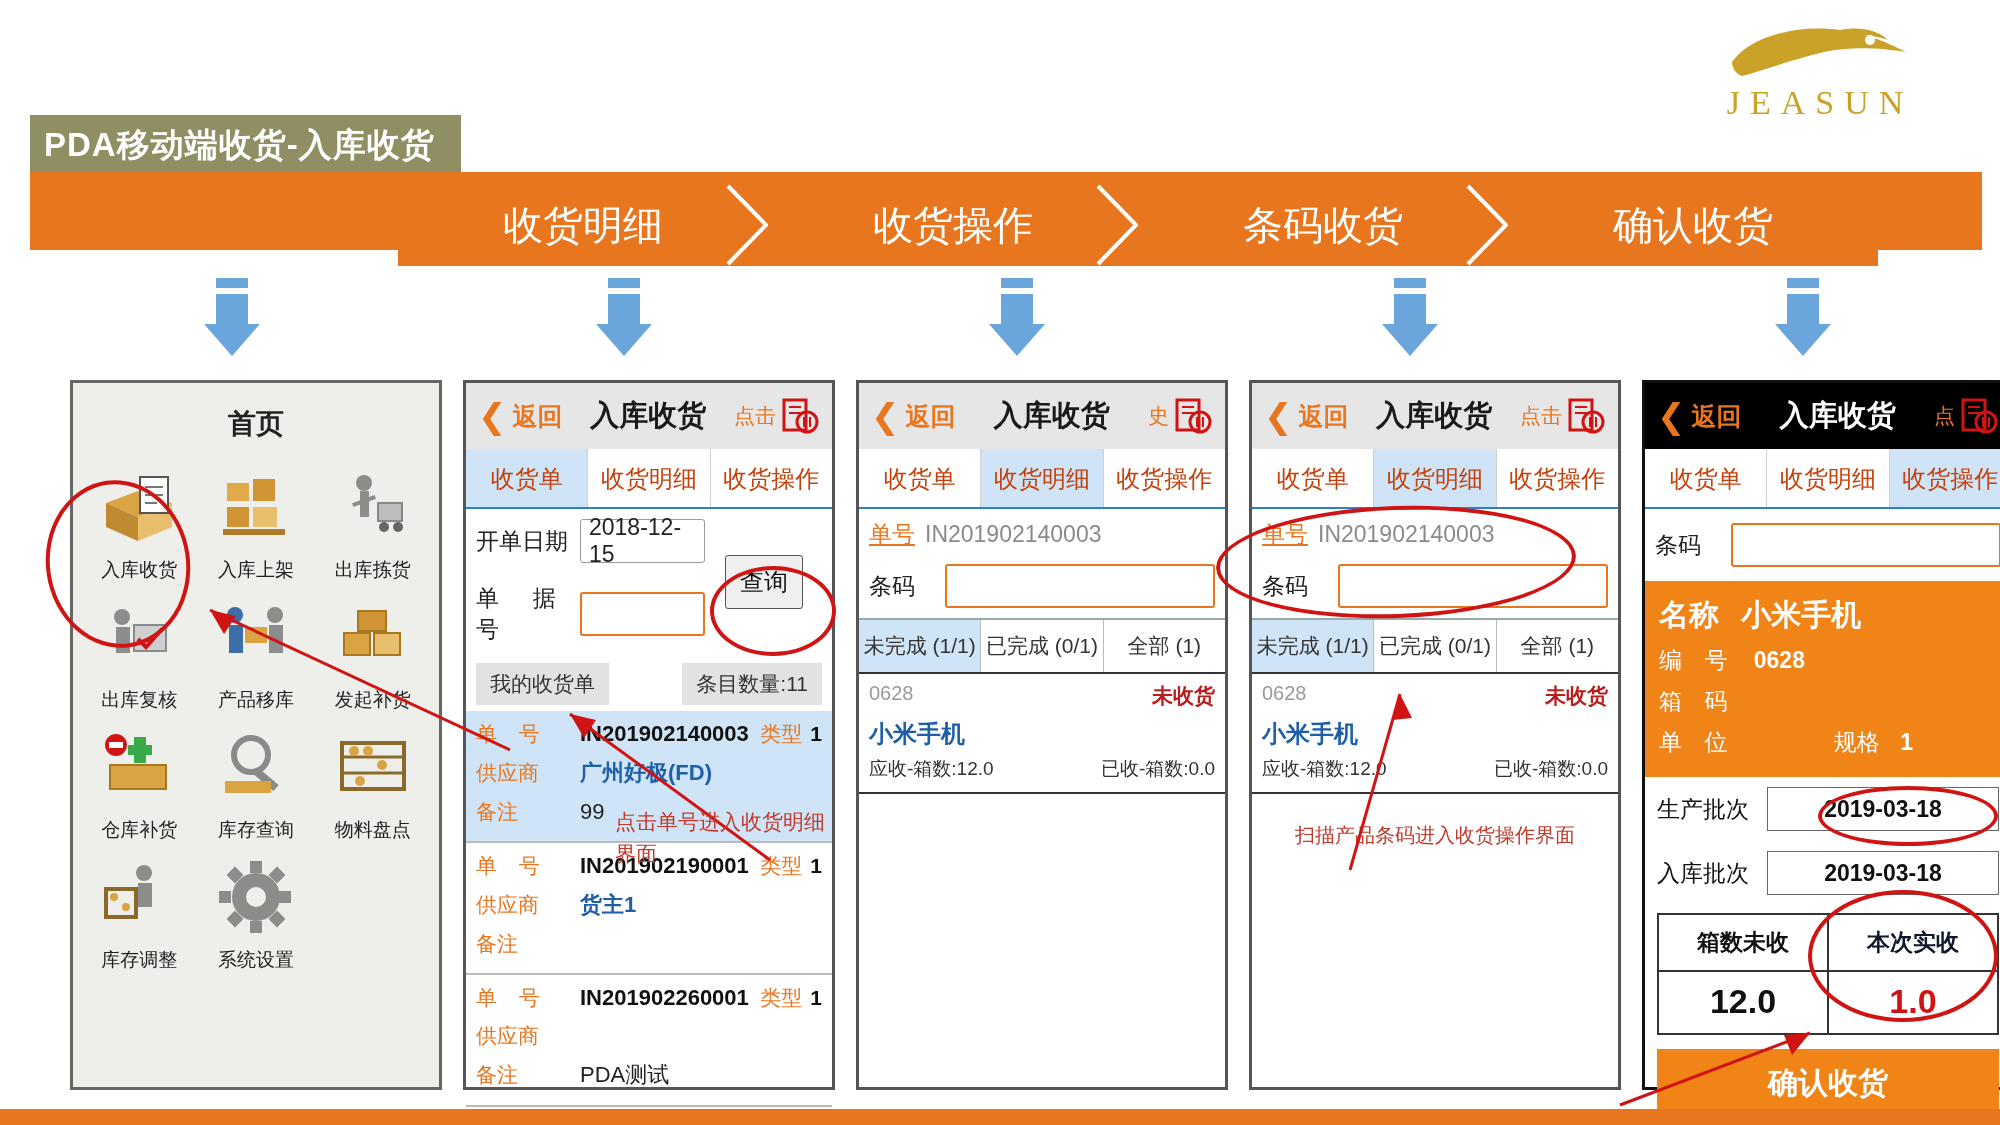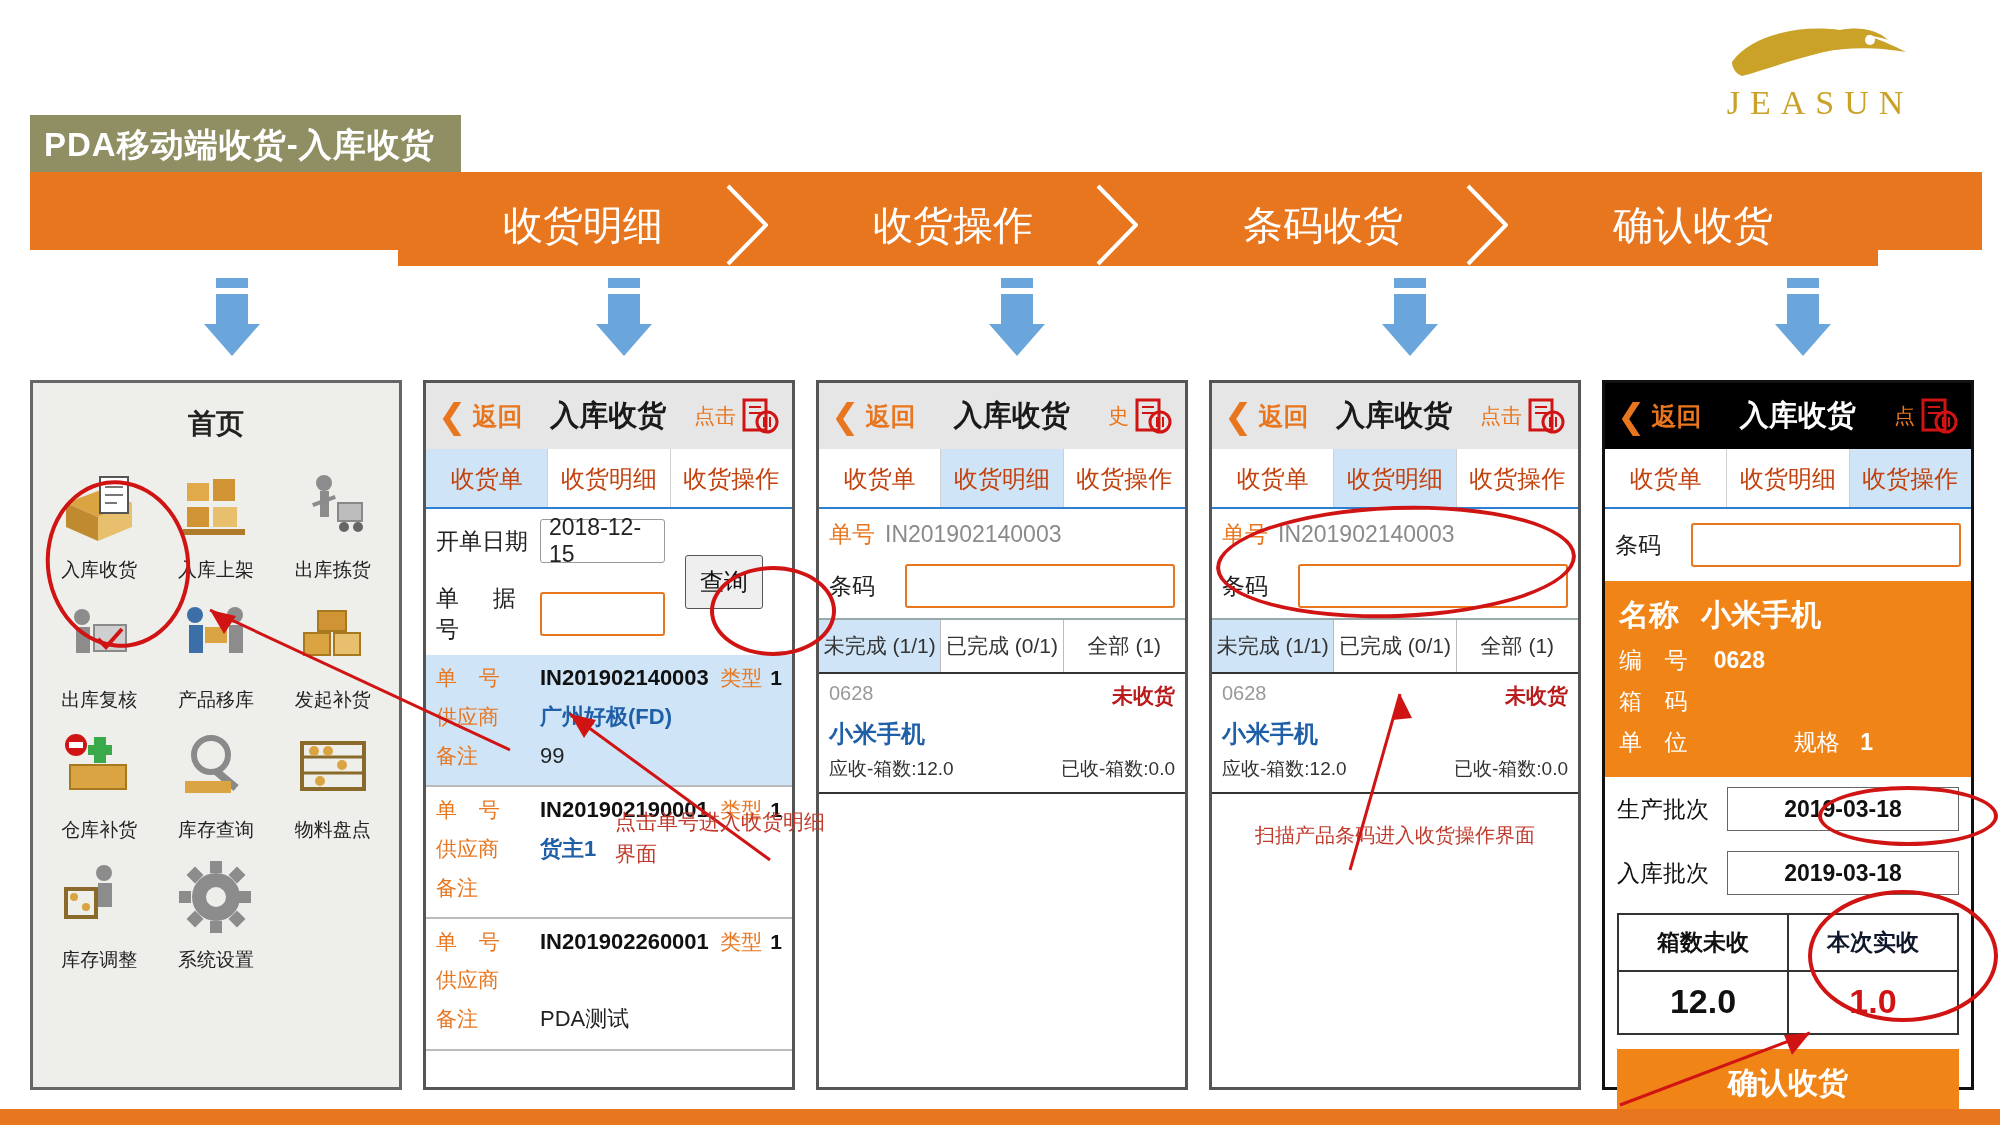--- a/index.html
+++ b/index.html
@@ -43,21 +43,21 @@
   .step .chev {
     position: absolute; right: -2px; top: 0; width: 46px; height: 82px;
   }
 
   
   .arrow { position: absolute; width: 64px; height: 82px; }
 
   
   .phone {
     position: absolute; top: 380px; width: 372px; height: 710px;
-    border: 3px solid #555; background: #ffffff; box-sizing: border-box;
+    border: 3px solid #555; background: #ffffff; box-sizing: border-box; margin-left: 40px;
   }
   .phone.p1 { left: 30px;  background: #eeeeea; border-color: #666; }
   .phone.p2 { left: 423px; }
   .phone.p3 { left: 816px; }
   .phone.p4 { left: 1209px; }
   .phone.p5 { left: 1602px; border: 3px solid #111; }
 
   
   .home-title {
     text-align: center; font-size: 28px; font-weight: bold;
@@ -116,21 +116,21 @@
   .doc-card.sel { background: #cfe5f7; }
   .doc-line { display: flex; align-items: baseline; padding: 5px 0; font-size: 22px; }
   .doc-k { color: #e8761f; width: 104px; letter-spacing: 8px; font-size: 21px; }
   .doc-k.nospace { letter-spacing: 0; }
   .doc-v { color: #111; font-weight: bold; }
   .doc-v.blue { color: #1f5fa8; font-weight: bold; }
   .doc-v.norm { font-weight: normal; color: #222; }
   .doc-type { color: #e8761f; margin-left: auto; font-size: 21px; }
 
   .order-no { display: flex; align-items: center; padding: 10px 10px 4px; font-size: 23px; }
-  .order-no .k { color: #e8761f; margin-right: 10px; }
+  .order-no .k { color: #e8761f; margin-right: 10px; text-decoration: underline; }
   .order-no .v { color: #8a8a8a; }
 
   .seg { display: flex; border-top: 2px solid #9aa; border-bottom: 2px solid #333; }
   .seg-item { flex: 1; text-align: center; font-size: 21px; padding: 12px 0; color: #333; background: #fff; }
   .seg-item.active { background: #cfe5f7; }
   .seg-div { width: 1px; background: #bbb; }
 
   .item-row { padding: 8px 10px 10px; border-bottom: 2px solid #333; }
   .item-top { display: flex; justify-content: space-between; font-size: 20px; }
   .item-code { color: #999; }
@@ -441,20 +441,24 @@
         <div class="field-row">
           <div class="field-lbl spaced">单 据 号</div>
           <div class="field-box" placeholder=""></div>
         </div>
       </div>
       <div style="padding-right:29px;">
         <div class="btn-query">查询</div>
       </div>
     </div>
 
+    <div class="gray-strip">
+      <div class="gray-pill">我的收货单</div>
+      <div class="gray-pill">条目数量:11</div>
+    </div>
 
     <div class="doc-card sel">
       <div class="doc-line">
         <span class="doc-k">单 号</span>
         <span class="doc-v">IN201902140003</span>
         <span class="doc-type">类型</span>
         <b style="color:#111;margin-left:8px;font-size:21px;">1</b>
       </div>
       <div class="doc-line">
         <span class="doc-k nospace">供应商</span>

